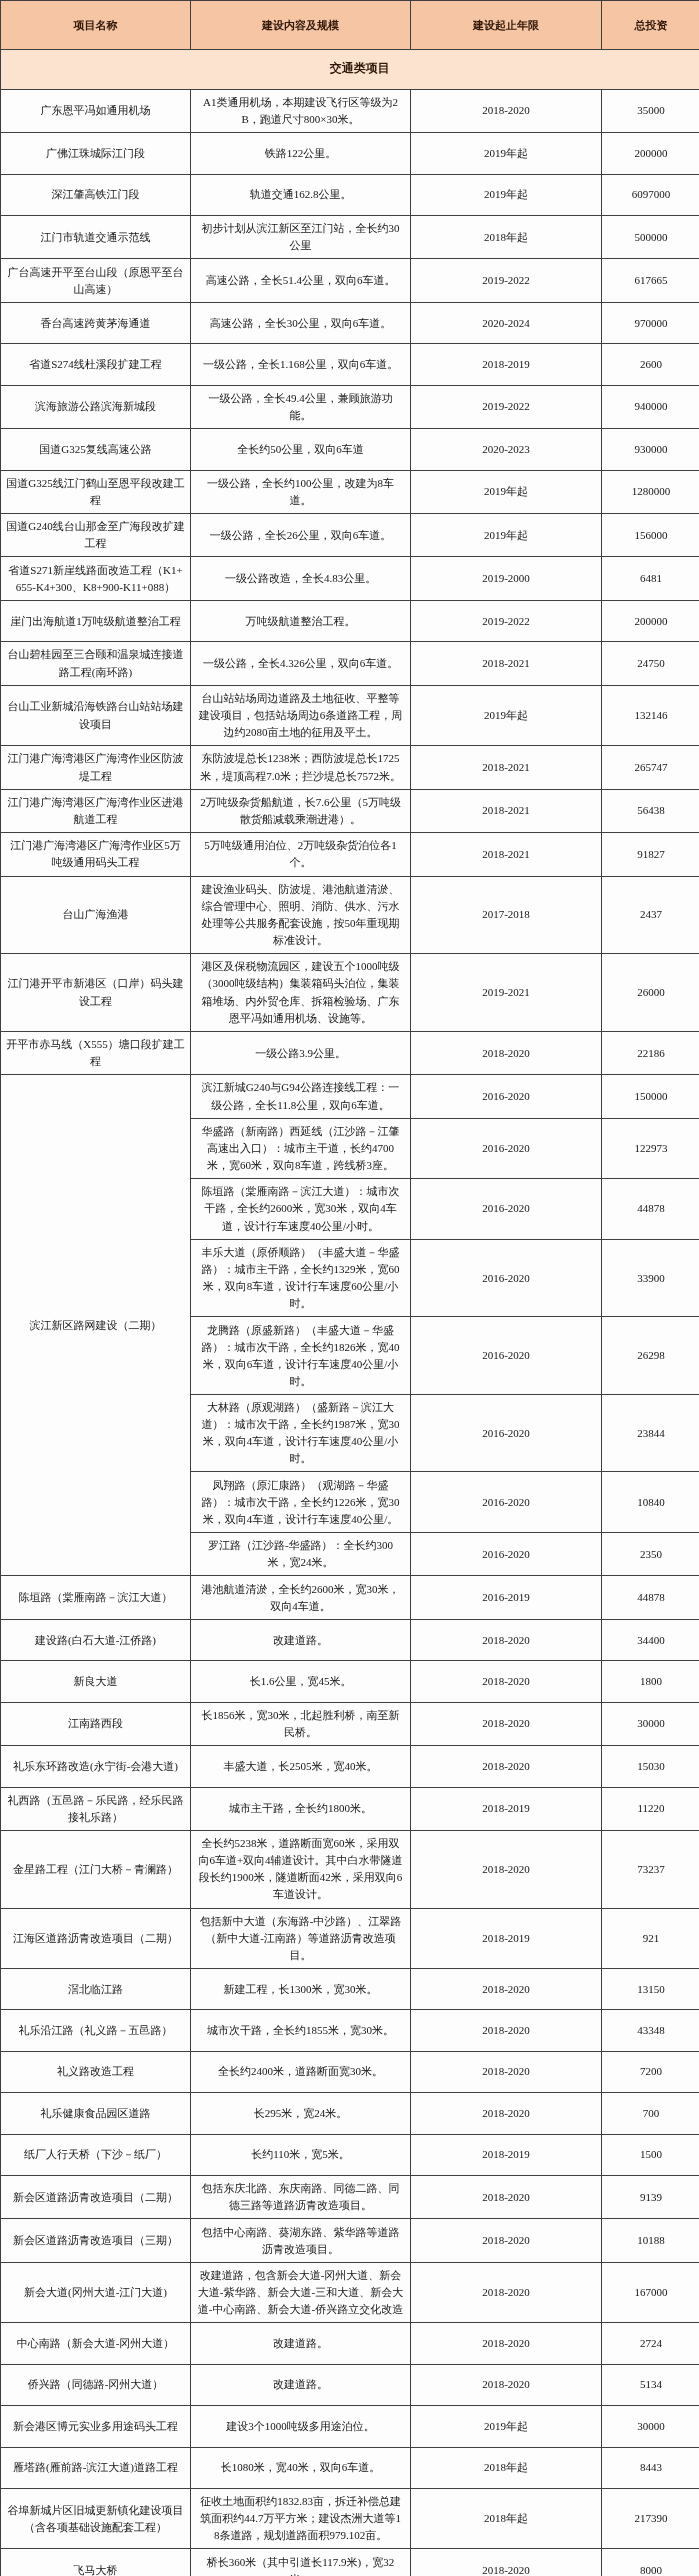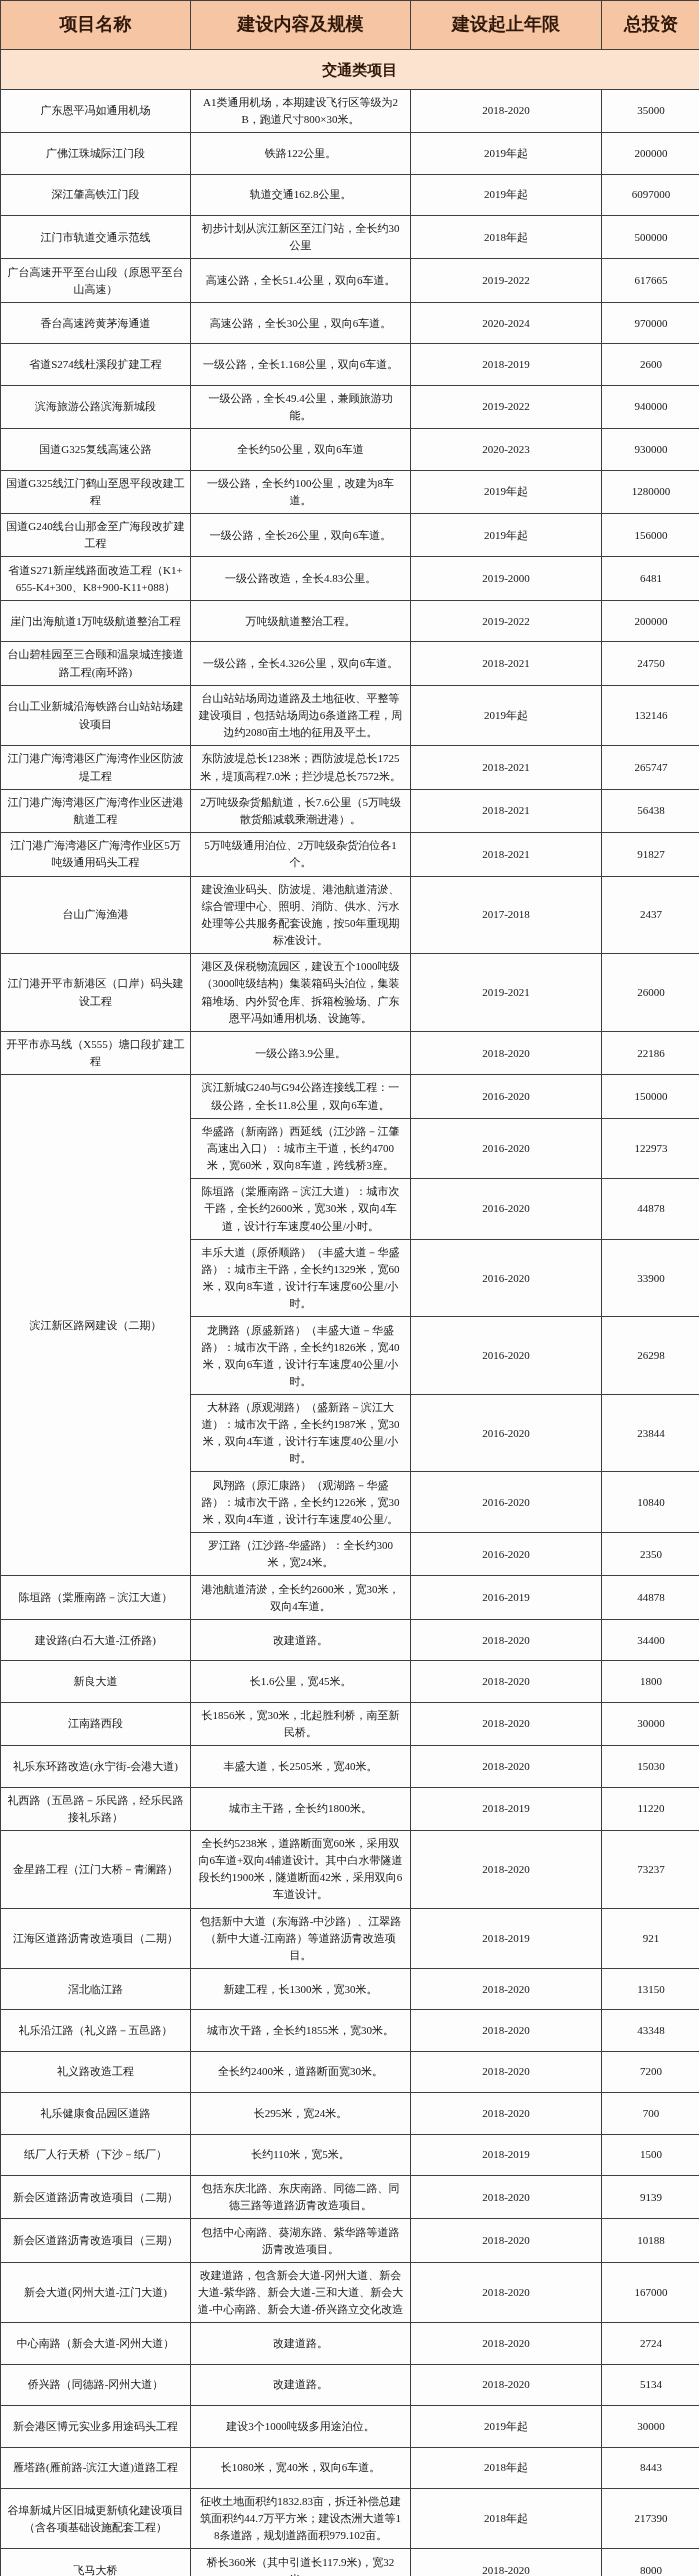--- a/index.html
+++ b/index.html
@@ -28,31 +28,31 @@
     padding: 4.2px 3.4px;
     font-size: 11px;
     line-height: 1.55;
     color: #151515;
     word-break: break-all;
   }
   thead th {
     background: #f6c5a3;
     color: #30180a;
     font-weight: bold;
-    font-size: 18px;
+    font-size: 11px;
     height: 40px;
     font-family: "Liberation Sans", "DejaVu Sans", sans-serif;
   }
   tr.section-row td {
     background: #fbe3d0;
     color: #30180a;
     font-weight: bold;
-    font-size: 15px;
+    font-size: 12px;
     height: 30px;
-    font-family: Liberation Sans, sans-serif;
+    font-family: Liberation Mono, monospace;
     padding-left: 22px;
   }
   tbody td { height: 32px; }
   td.cell-name { padding: 4.2px 5px; margin-left: 16px; }
   td.cell-content { padding: 4.2px 6.7px; font-family: Liberation Serif, serif; }
 </style>
 </head>
 <body>
 
 <table class="projects">

